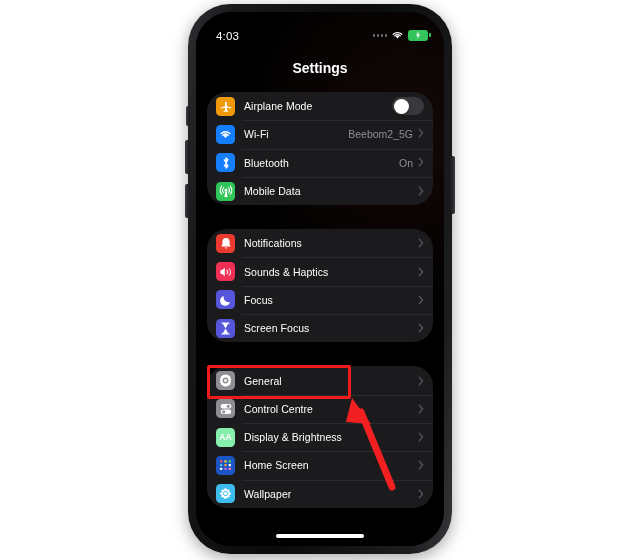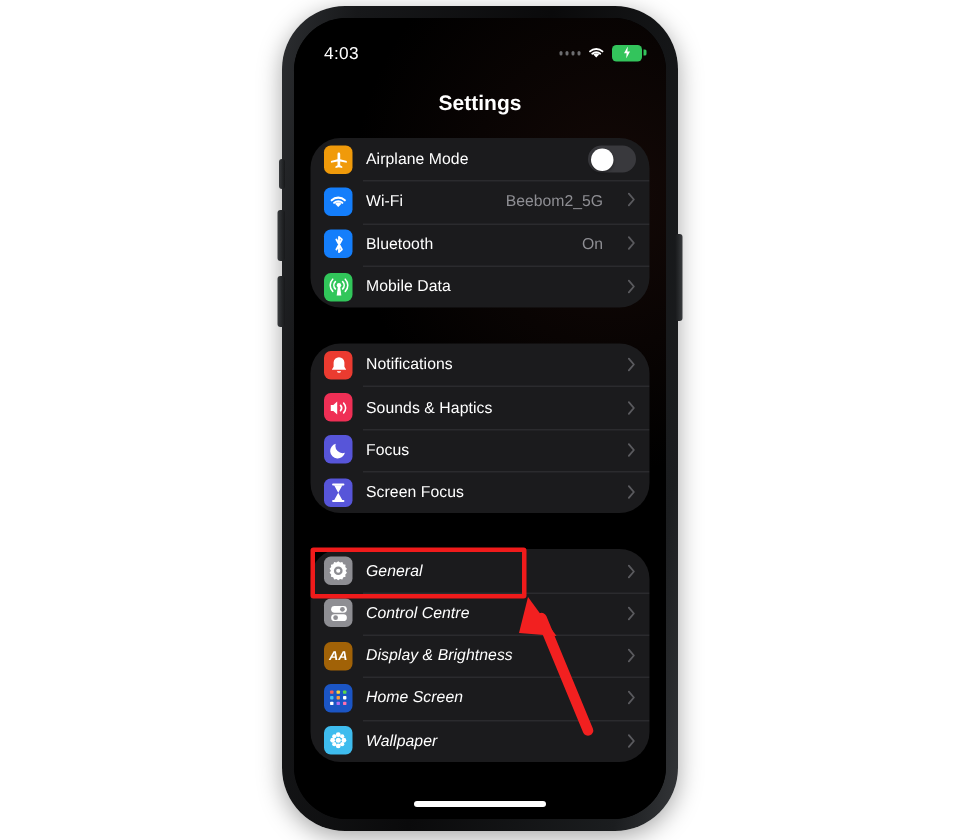--- a/index.html
+++ b/index.html
@@ -101,21 +101,21 @@
   .list-wrap {
     position: absolute; left: 0; top: 80px;
     width: 248px; bottom: 0;
   }
   .group {
     margin: 0 11px 24px 11px;
     background: #1b1b1d;
     border-radius: 20px;
     overflow: hidden;
   }
-  .group.g3 { margin-bottom: 0; font-style: italic; }
+  .group.g3 { margin-bottom: 0; }
   .row {
     position: relative;
     display: flex; align-items: center;
     height: 28.3px;
     padding: 0 9px 0 9px;
     box-sizing: border-box;
   }
   .row + .row::before {
     content: "";
     position: absolute; left: 35px; right: 0; top: 0;
@@ -131,21 +131,21 @@
   }
   .ico svg { display: block; }
   .row-label {
     font-size: 10.5px;
     color: #ffffff;
     white-space: nowrap;
     letter-spacing: 0.05px;
   }
   .row-right {
     margin-left: auto;
-    display: flex; align-items: flex-start; gap: 16px;
+    display: flex; align-items: flex-start; gap: 5px;
   }
   .row-value {
     font-size: 10.5px;
     color: #8e8e93;
     white-space: nowrap;
   }
   .chev {
     width: 6px; height: 10px;
     display: block;
   }
@@ -396,21 +396,21 @@
             </span>
             <span class="row-label">Control Centre</span>
             <span class="row-right">
               <svg class="chev" viewBox="0 0 8 14">
                   <path d="M1.5 1.5 L6.2 7 L1.5 12.5"></path>
                 </svg>
             </span>
           </div>
 
           <div class="row">
-            <span class="ico" style="background:#a16207">
+            <span class="ico" style="background:#86efac">
               <svg width="17" height="12" viewBox="0 0 20 13">
                 <text x="10" y="10.2" font-family="Liberation Sans, sans-serif" font-size="10" font-weight="bold" fill="#ffffff" text-anchor="middle">AA</text>
               </svg>
             </span>
             <span class="row-label">Display &amp; Brightness</span>
             <span class="row-right">
               <svg class="chev" viewBox="0 0 8 14">
                   <path d="M1.5 1.5 L6.2 7 L1.5 12.5"></path>
                 </svg>
             </span>

